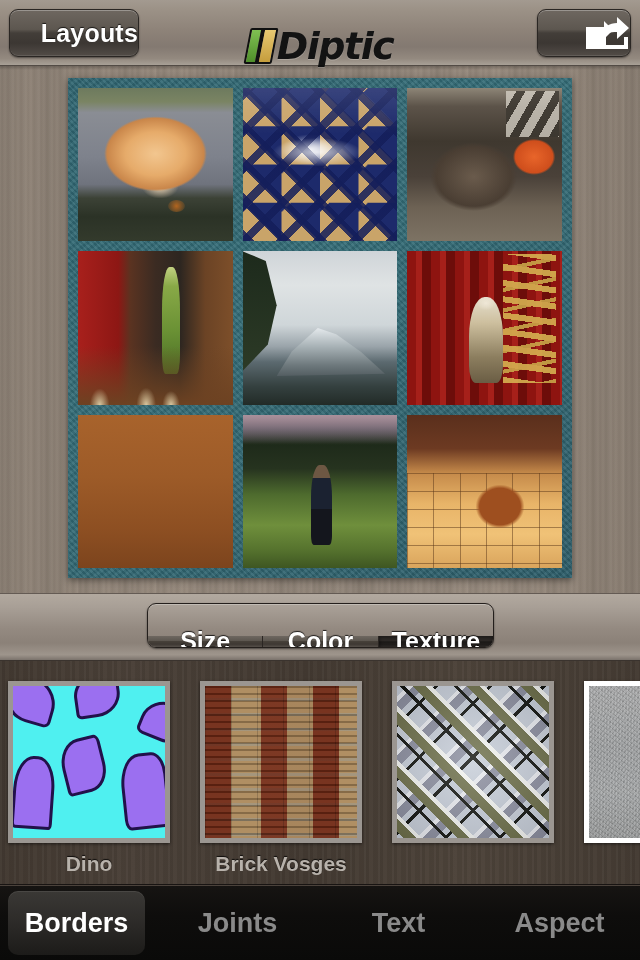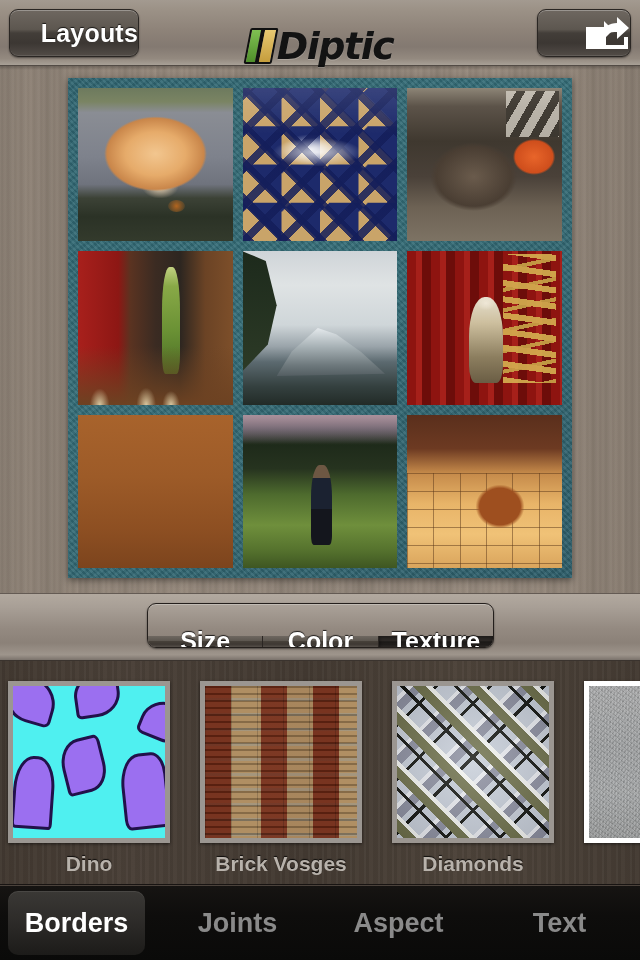--- a/index.html
+++ b/index.html
@@ -663,41 +663,40 @@
         <div class="tex-thumb">
           <div class="t-brick"></div>
         </div>
         <div class="tex-label">Brick Vosges</div>
       </div>
 
       <div class="tex-item">
         <div class="tex-thumb">
           <div class="t-diamonds"></div>
         </div>
-        <div class="tex-label">Diamonds</div>
       </div>
 
       <div class="tex-item selected">
         <div class="tex-thumb">
           <div class="t-concrete"></div>
         </div>
         <div class="tex-label">F</div>
       </div>
 
     </div>
   </div>
 
   <div id="tabbar">
     <div class="tab active">
       <span>Borders</span>
     </div>
     <div class="tab">
       <span>Joints</span>
     </div>
     <div class="tab">
+      <span>Text</span>
+    </div>
+    <div class="tab">
       <span>Aspect</span>
     </div>
-    <div class="tab">
-      <span>Text</span>
-    </div>
   </div>
 
 </div>
 
 </body></html>

